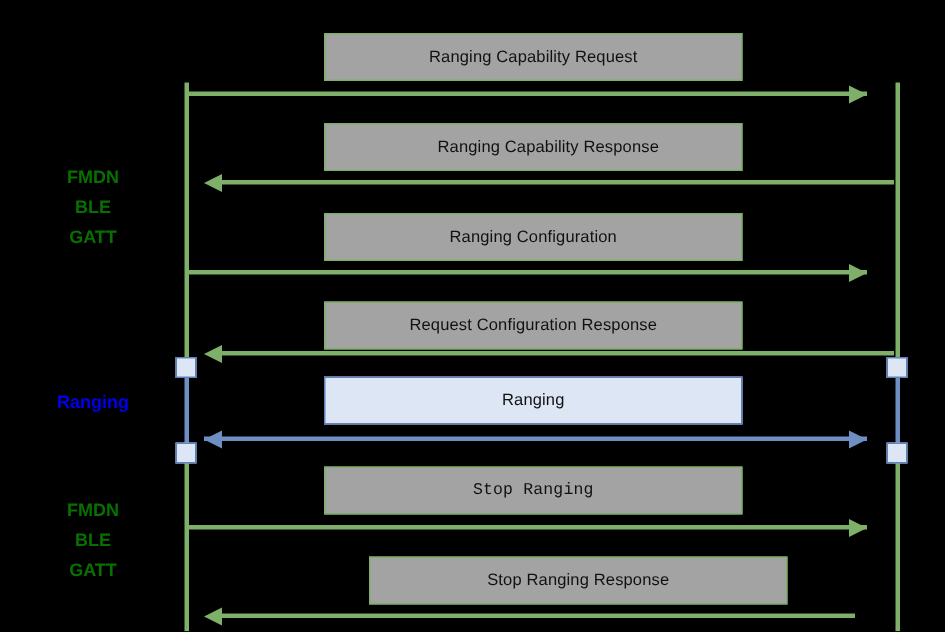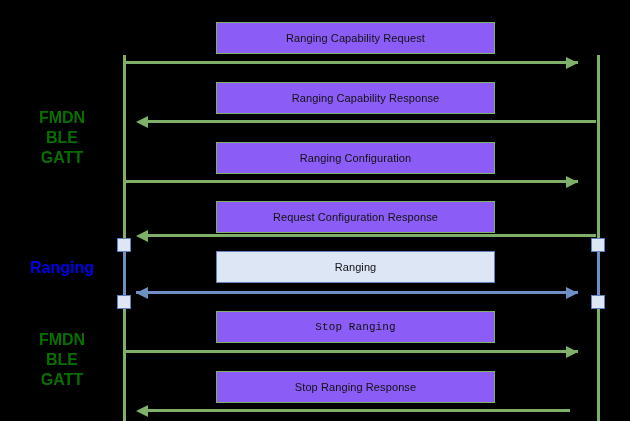--- a/index.html
+++ b/index.html
@@ -55,21 +55,21 @@
     box-sizing: border-box;
     display: flex;
     align-items: center;
     justify-content: center;
     font-size: 11px;
     color: #111111;
     letter-spacing: 0.1px;
     line-height: 1;
   }
   .msg-box.green {
-    background: #8b5cf6;
+    background: #a3a3a3;
     border: 1px solid #7fb069;
   }
   .msg-box.blue {
     background: #dce6f5;
     border: 1px solid #5f82bb;
   }
 
   
   .arrow-line {
     position: absolute;
@@ -89,21 +89,21 @@
   .arrow-head.left.green  { border-right: 12px solid #7fb069; }
   .arrow-head.right.blue  { border-left: 12px solid #6d8fc4; }
   .arrow-head.left.blue   { border-right: 12px solid #6d8fc4; }
 
   
   .phase-label {
     position: absolute;
     width: 96px;
     left: 14px;
     text-align: center;
-    font-size: 16px;
+    font-size: 12px;
     font-weight: bold;
     line-height: 20px;
   }
   .phase-label.fmdn   { color: #087000; }
   .phase-label.ranging{ color: #0000ee; }
   .phase-label span { display: block; }
 </style>
 </head>
 <body>
 
@@ -169,19 +169,19 @@
   <div class="arrow-line blue" style="top:291px; left:136px; width:442px;"></div>
   <div class="arrow-head left blue" style="top:286.5px; left:136px;"></div>
   <div class="arrow-head right blue" style="top:286.5px; left:566px;"></div>
 
   <div class="msg-box green" style="top:311px;font-family:Liberation Mono, monospace;">
     <span>Stop Ranging</span>
   </div>
   <div class="arrow-line green" style="top:350px; left:126px; width:452px;"></div>
   <div class="arrow-head right green" style="top:345.5px; left:566px;"></div>
 
-  <div class="msg-box green" style="top:371px;">
+  <div class="msg-box green" style="top:371px;margin-left:30px;">
     <span>Stop Ranging Response</span>
   </div>
   <div class="arrow-line green" style="top:409px; left:148px; width:422px;"></div>
   <div class="arrow-head left green" style="top:404.5px; left:136px;"></div>
 
 </div>
 
 </body></html>

